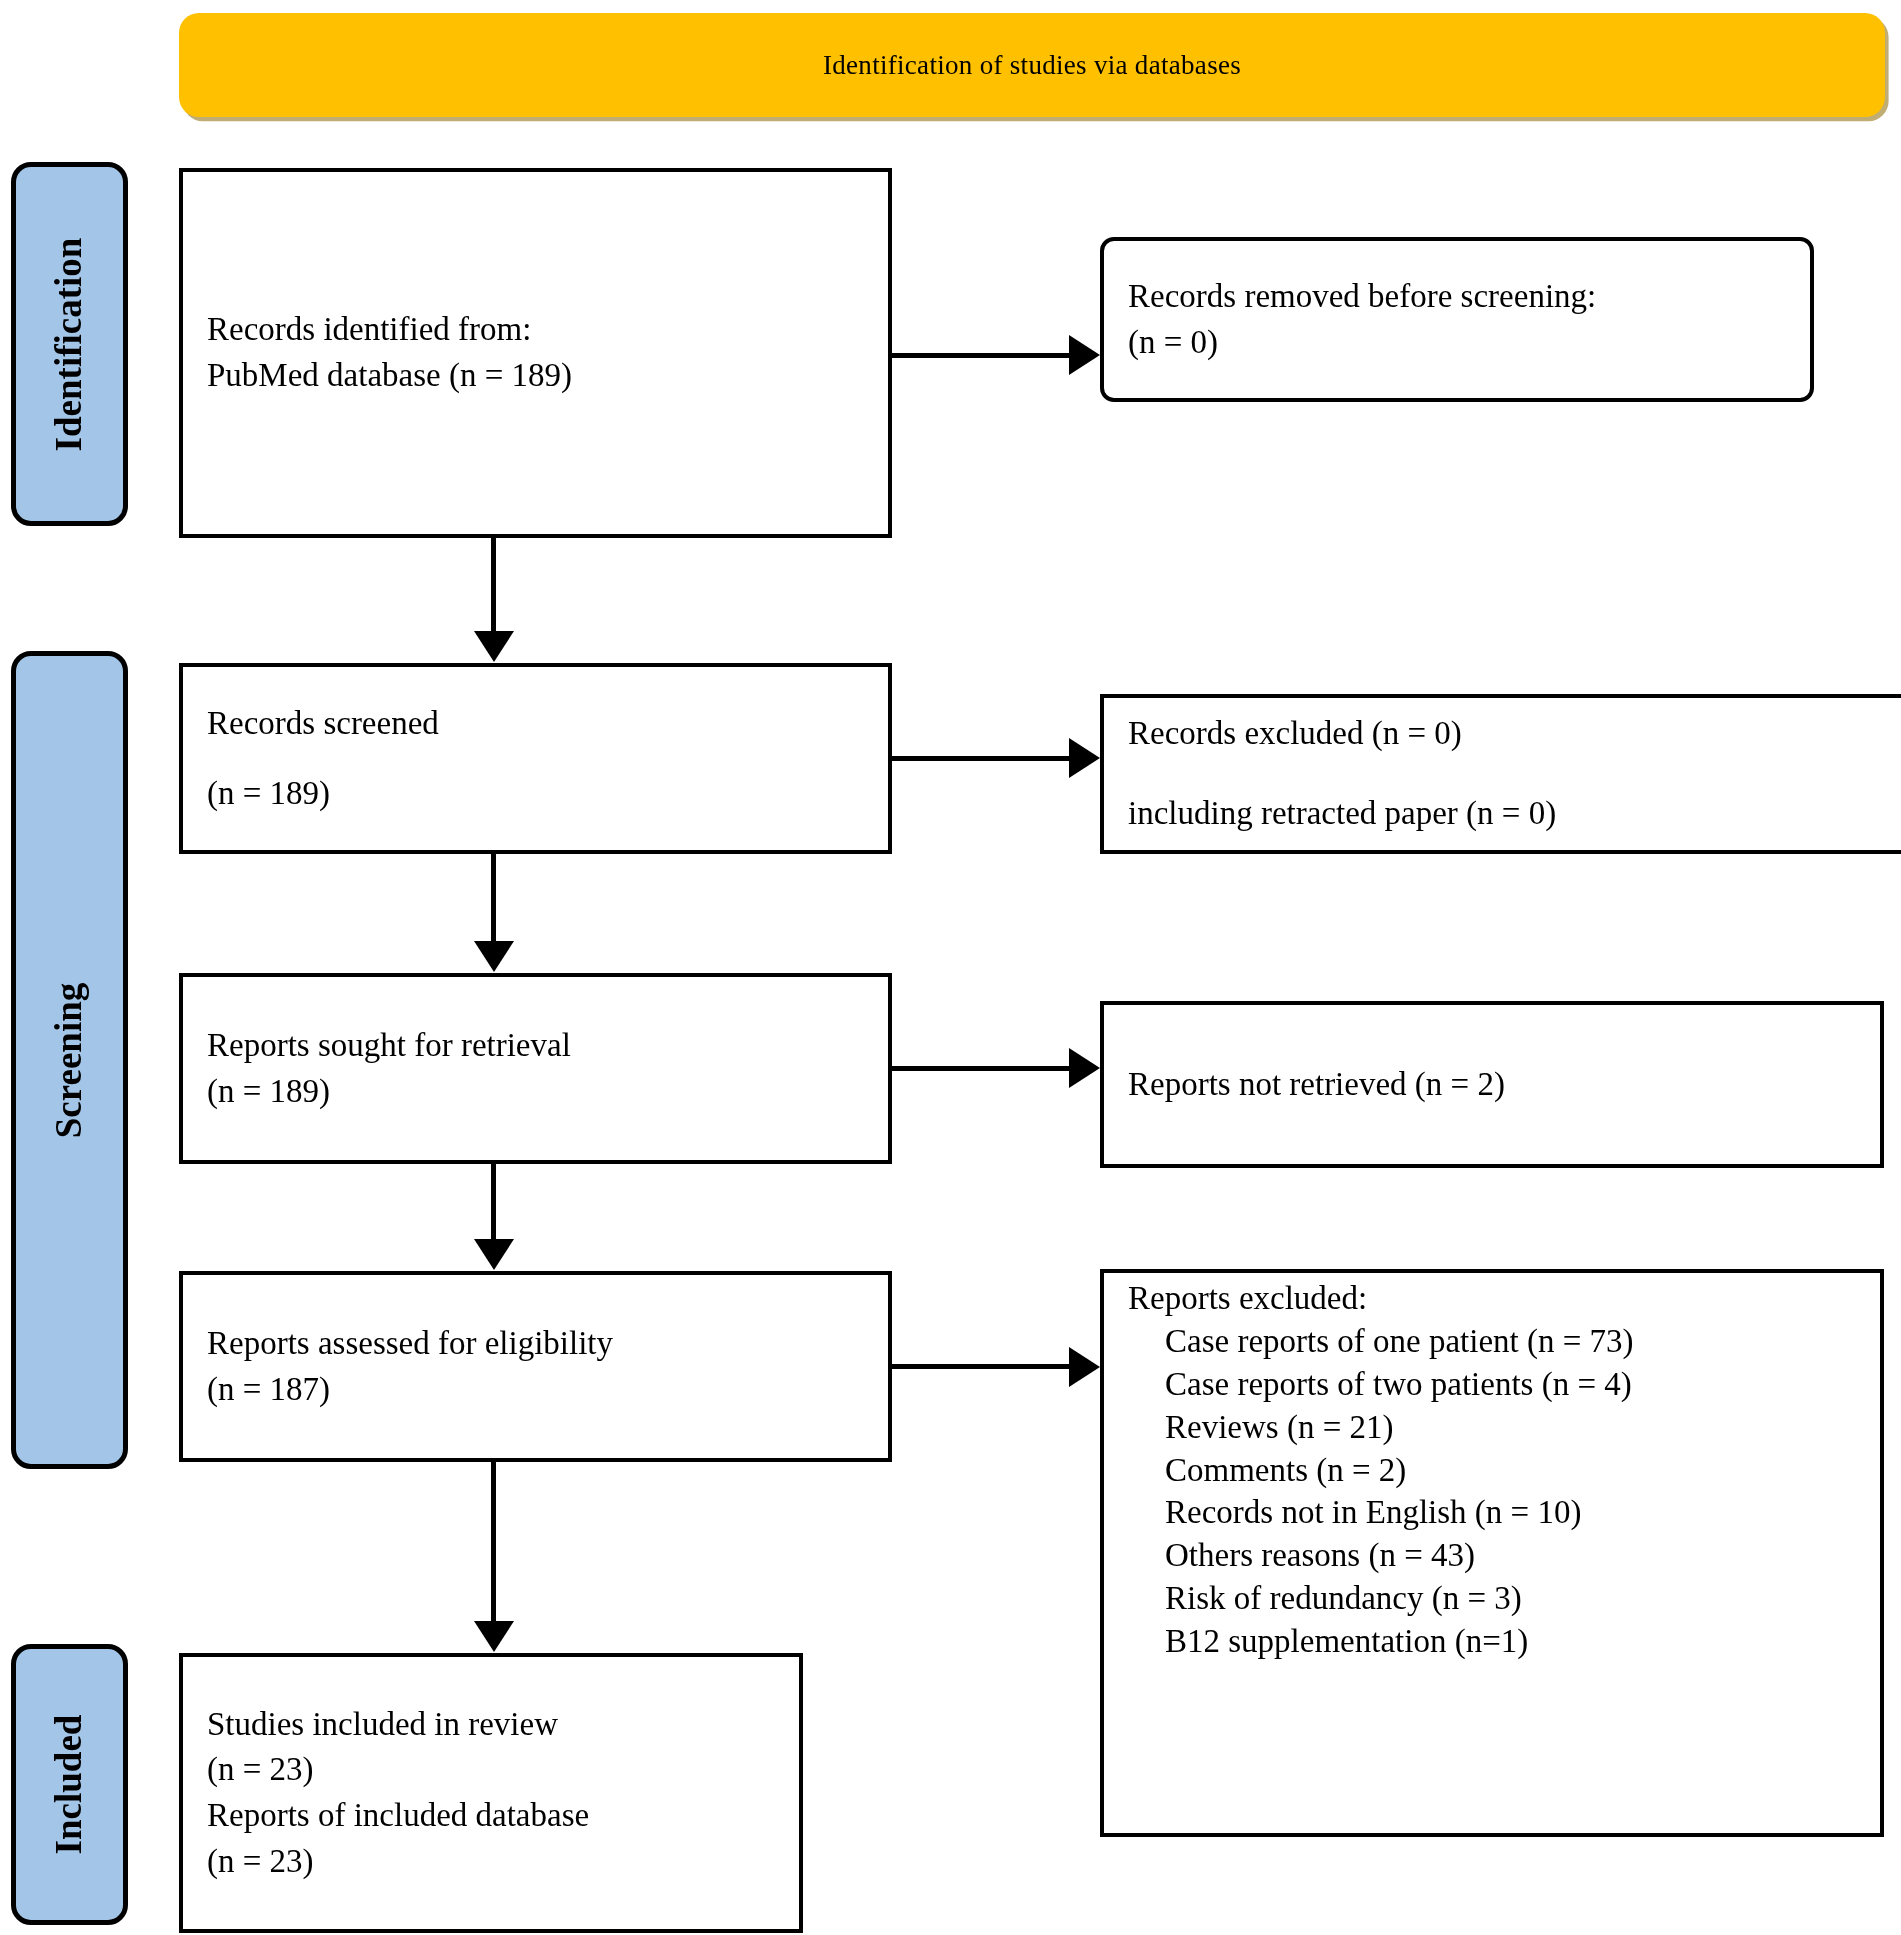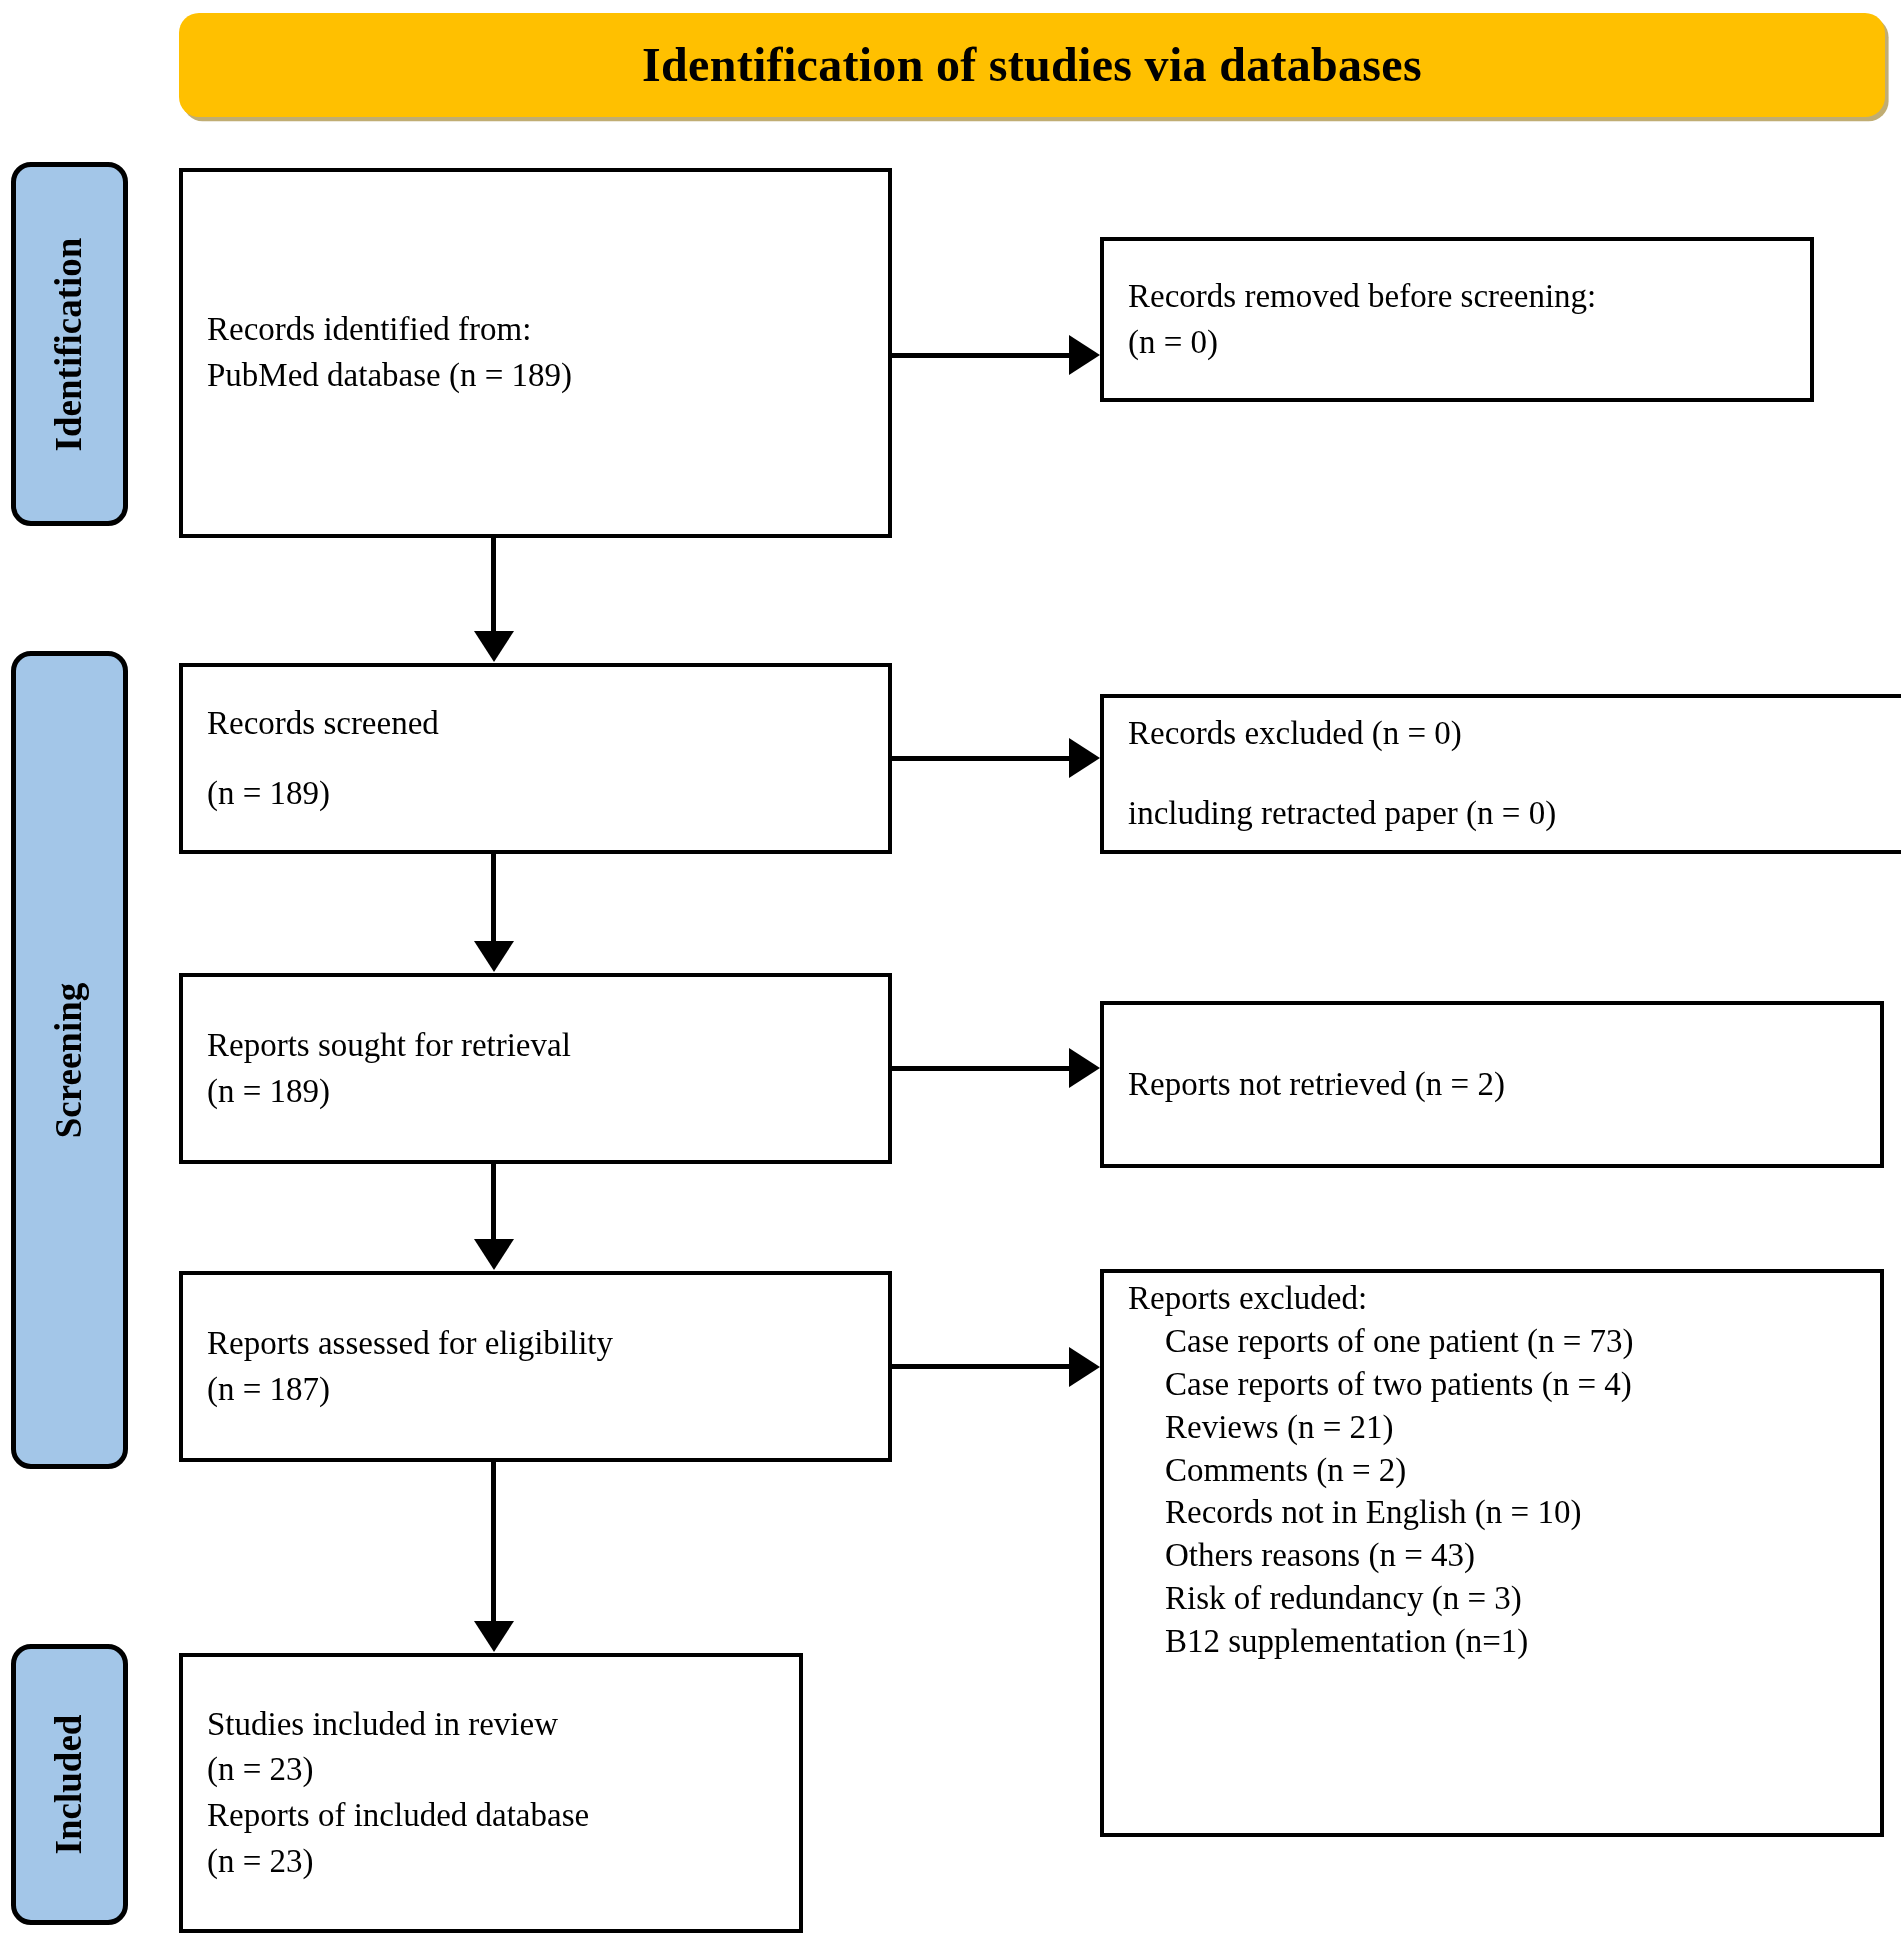--- a/index.html
+++ b/index.html
@@ -28,22 +28,22 @@
     height: 104px;
     background: #FFC000;
     border-radius: 20px;
     box-shadow: 3.6px 4.2px 0 0 rgba(140,105,0,0.55);
     display: flex;
     align-items: center;
     justify-content: center;
     box-sizing: border-box;
   }
   .header-banner-text {
-    font-size: 48px;
-    font-weight: bold;
+    font-size: 27px;
+    font-weight: normal;
     color: #000000;
     letter-spacing: 0.3px;
     text-align: center;
     line-height: 1;
   }
 
   
   .stage-label {
     position: absolute;
     background: #A3C6E8;
@@ -97,21 +97,21 @@
   }
 
   
   .box-identified  { left: 179px;  top: 168px;  width: 713px; height: 370px;  }
   .box-screened    { left: 179px;  top: 663px; width: 713px; height: 191px; gap: 24px;  }
   .box-sought      { left: 179px;  top: 973px; width: 713px; height: 191px;  }
   .box-assessed    { left: 179px;  top: 1271px; width: 713px; height: 191px;  }
   .box-included    { left: 179px;  top: 1653px; width: 624px; height: 280px;  }
 
   
-  .box-removed     { left: 1100px; top: 237px;  width: 714px; height: 165px;  }
+  .box-removed     { left: 1100px; top: 237px;  width: 714px; height: 165px; border-radius: 14px;  }
   .box-excluded0   { left: 1100px; top: 694px; width: 888px; height: 160px; gap: 34px;  }
   .box-notretr     { left: 1100px; top: 985px; width: 784px; height: 167px; margin-top: 16px;  }
   .box-repexcluded { left: 1100px; top: 1269px; width: 784px; height: 568px;  }
 
   
   .vline {
     position: absolute;
     width: 4.8px;
     background: #000000;
   }

